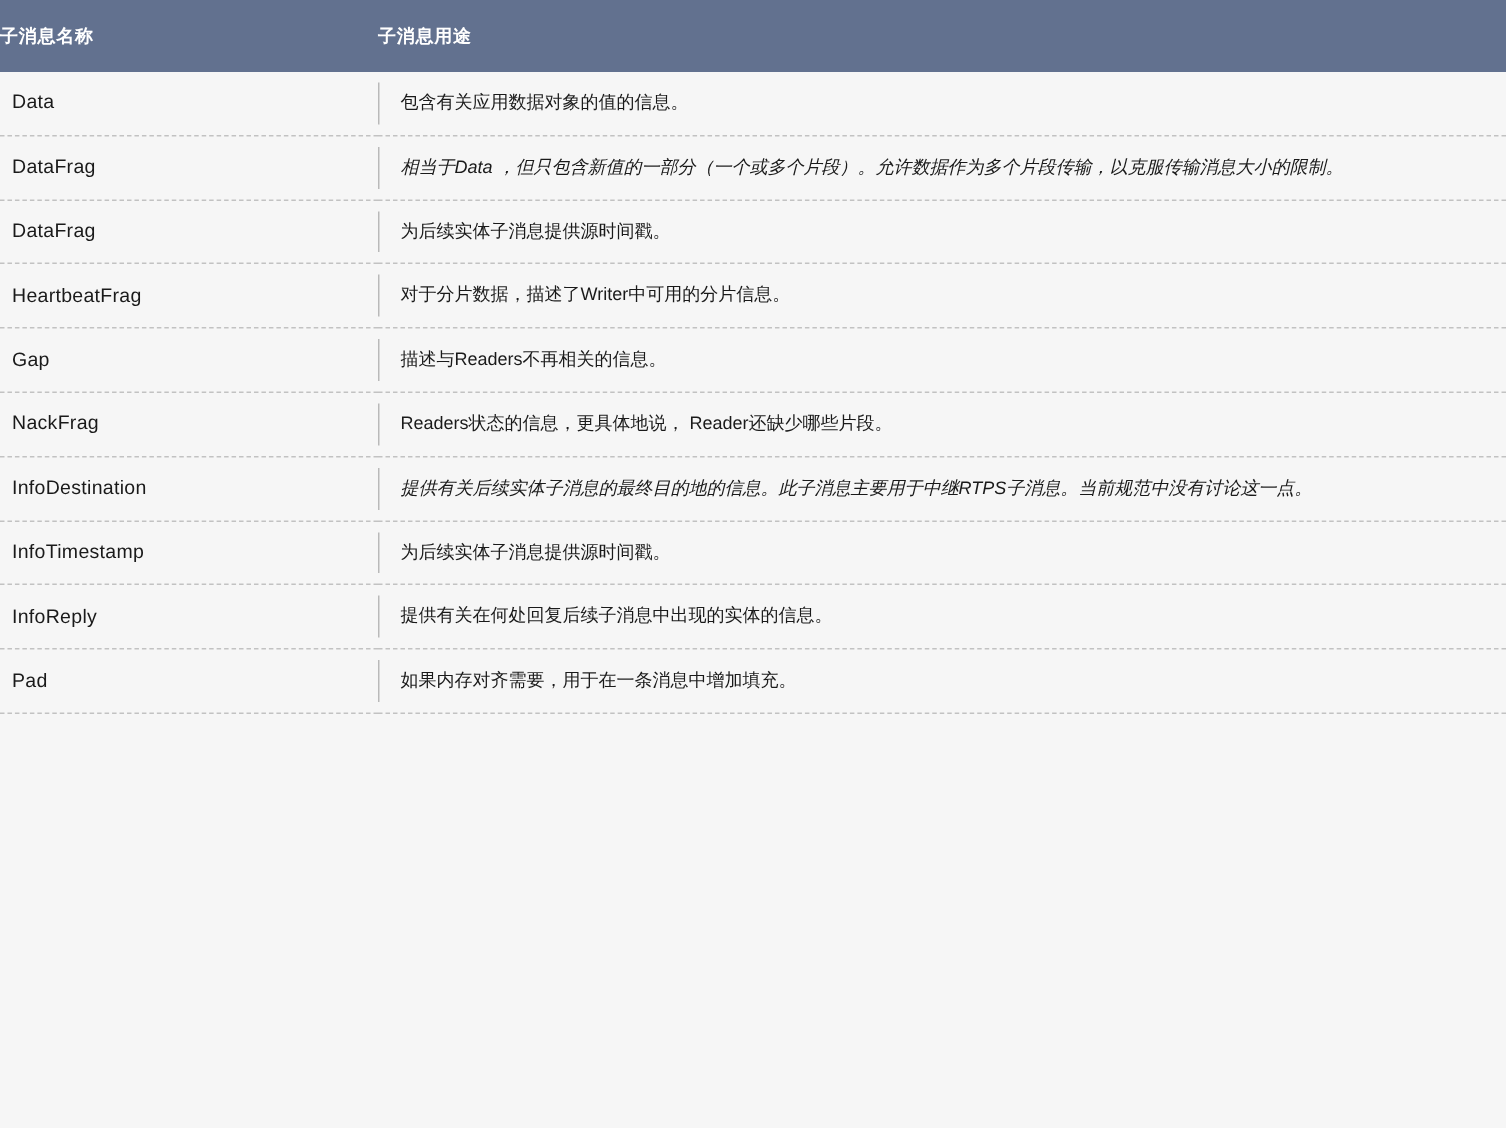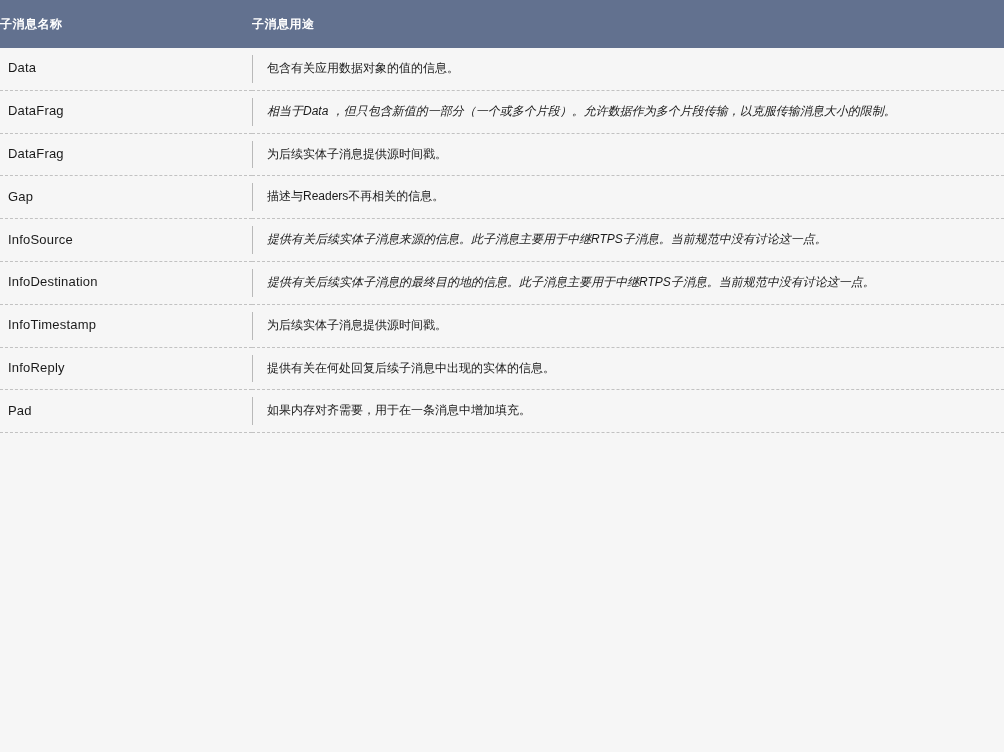--- a/index.html
+++ b/index.html
@@ -114,33 +114,37 @@
       <tr class="row-double">
         <td class="name-cell">DataFrag</td>
         <td class="usage-cell">相当于Data ，但只包含新值的一部分（一个或多个片段）。允许数据作为多个片段传输，以克服传输消息大小的限制。</td>
       </tr>
 
       <tr class="row-single">
         <td class="name-cell">DataFrag</td>
         <td class="usage-cell">为后续实体子消息提供源时间戳。</td>
       </tr>
 
+      <tr class="row-single">
+        <td class="name-cell">HeartbeatFrag</td>
+        <td class="usage-cell">对于分片数据，描述了Writer中可用的分片信息。</td>
+      </tr>
 
       <tr class="row-single">
         <td class="name-cell">Gap</td>
         <td class="usage-cell">描述与Readers不再相关的信息。</td>
       </tr>
 
 
+      <tr class="row-single">
+        <td class="name-cell">NackFrag</td>
+        <td class="usage-cell">Readers状态的信息，更具体地说， Reader还缺少哪些片段。</td>
+      </tr>
 
 
-      <tr class="row-double">
-        <td class="name-cell">InfoSource</td>
-        <td class="usage-cell">提供有关后续实体子消息来源的信息。此子消息主要用于中继RTPS子消息。当前规范中没有讨论这一点。</td>
-      </tr>
 
       <tr class="row-double">
         <td class="name-cell">InfoDestination</td>
         <td class="usage-cell">提供有关后续实体子消息的最终目的地的信息。此子消息主要用于中继RTPS子消息。当前规范中没有讨论这一点。</td>
       </tr>
 
       <tr class="row-single">
         <td class="name-cell">InfoTimestamp</td>
         <td class="usage-cell">为后续实体子消息提供源时间戳。</td>
       </tr>

